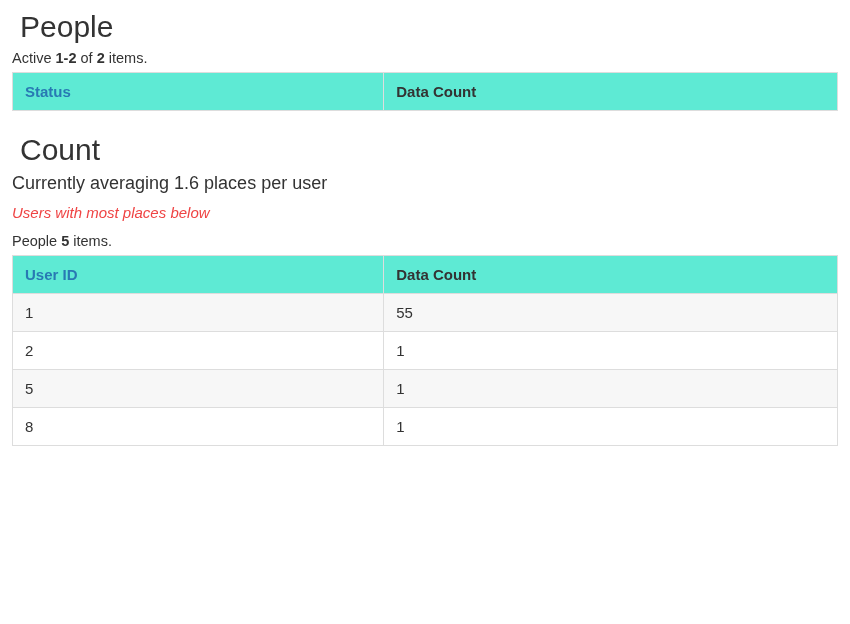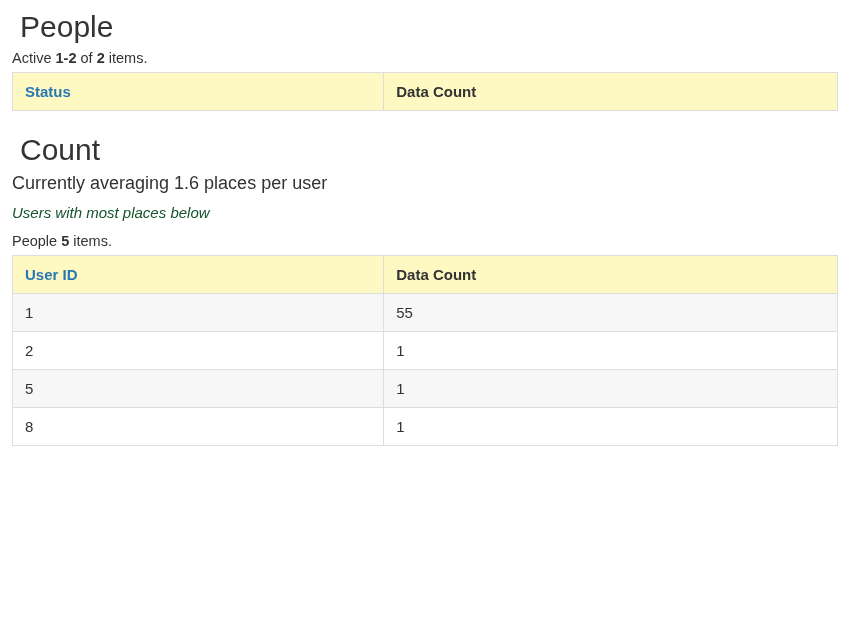--- a/index.html
+++ b/index.html
@@ -23,37 +23,37 @@
       margin-bottom: 6px;
     }
     .summary b { font-weight: 700; }
     .desc {
       font-size: 18px;
       color: #333;
       margin-bottom: 10px;
     }
     .desc-italic {
       font-size: 15px;
-      color: #14532d;
+      color: #ef4444;
       font-style: italic;
       margin-bottom: 12px;
     }
     table {
       width: 100%;
       border-collapse: collapse;
       margin-bottom: 22px;
       font-size: 15px;
     }
     th, td {
       border: 1px solid #ddd;
       padding: 10px 12px;
       text-align: left;
     }
     th {
-      background: #fef9c3;
+      background: #5eead4;
       font-weight: 700;
       color: #333;
     }
     th.sortable {
       color: #2879b3;
       font-weight: 700;
       cursor: pointer;
     }
     tbody tr:nth-child(odd) { background: #f7f7f7; }
     tbody tr:nth-child(even) { background: #fff; }

